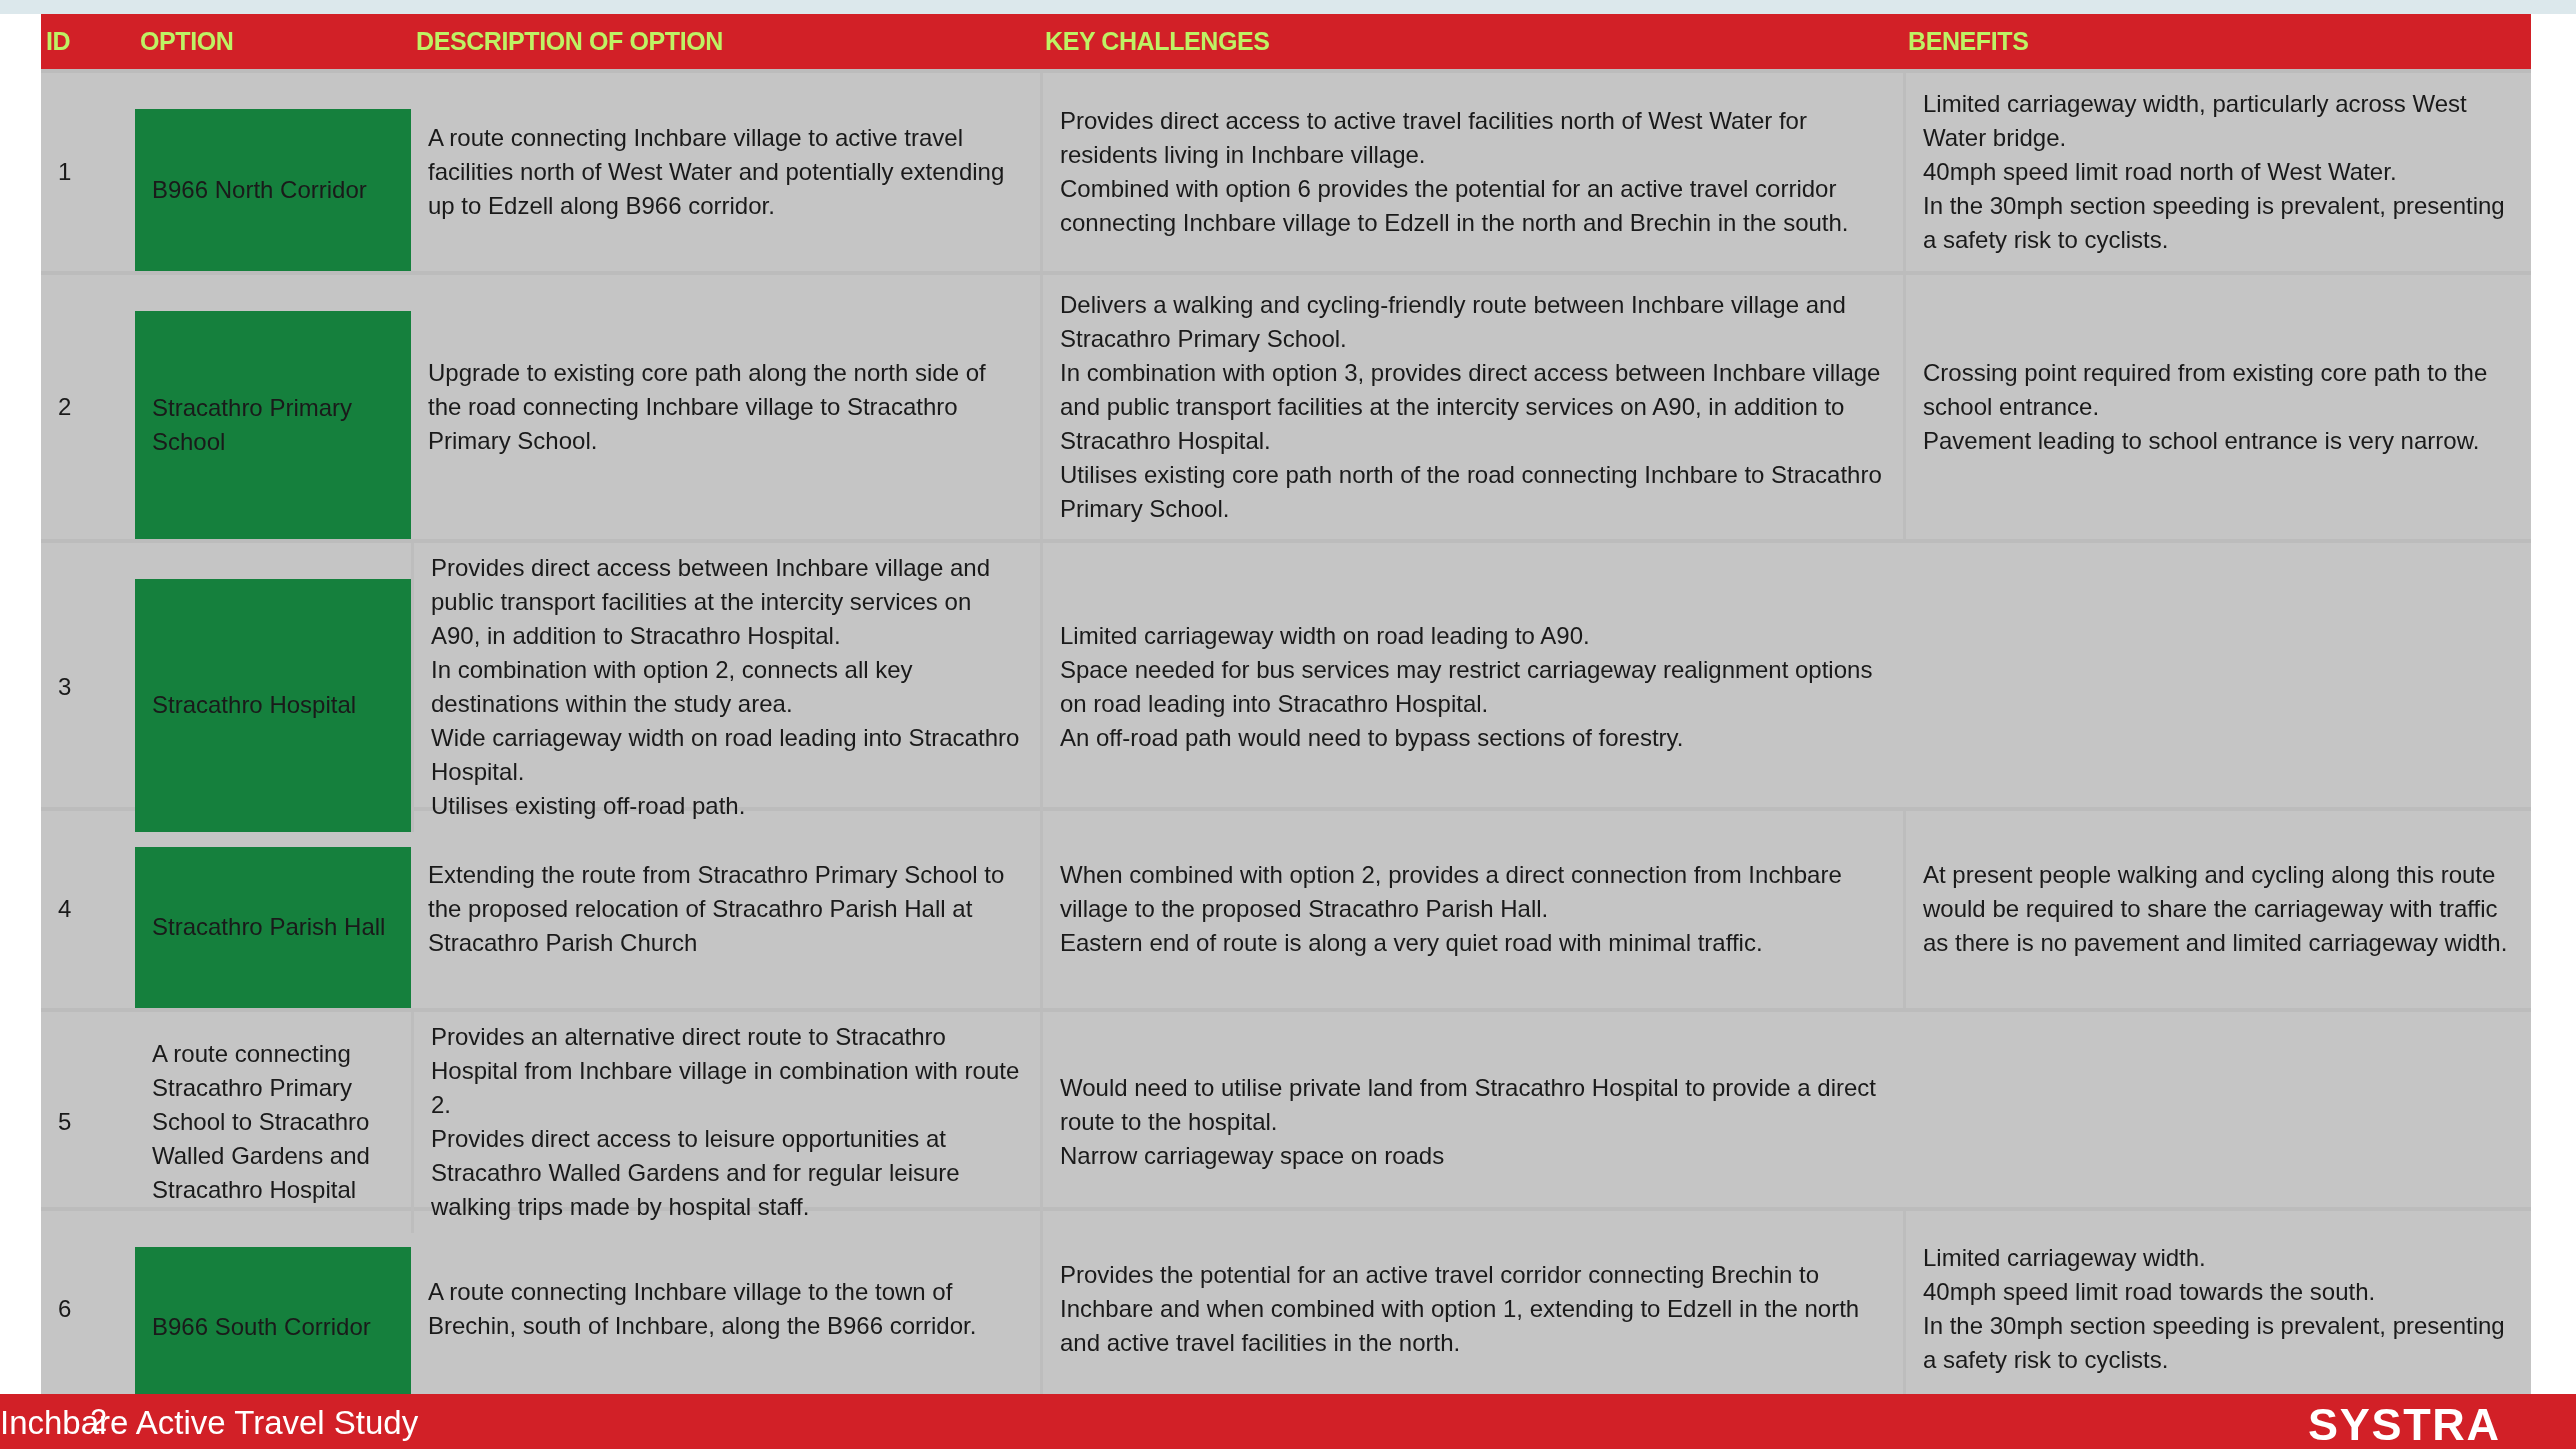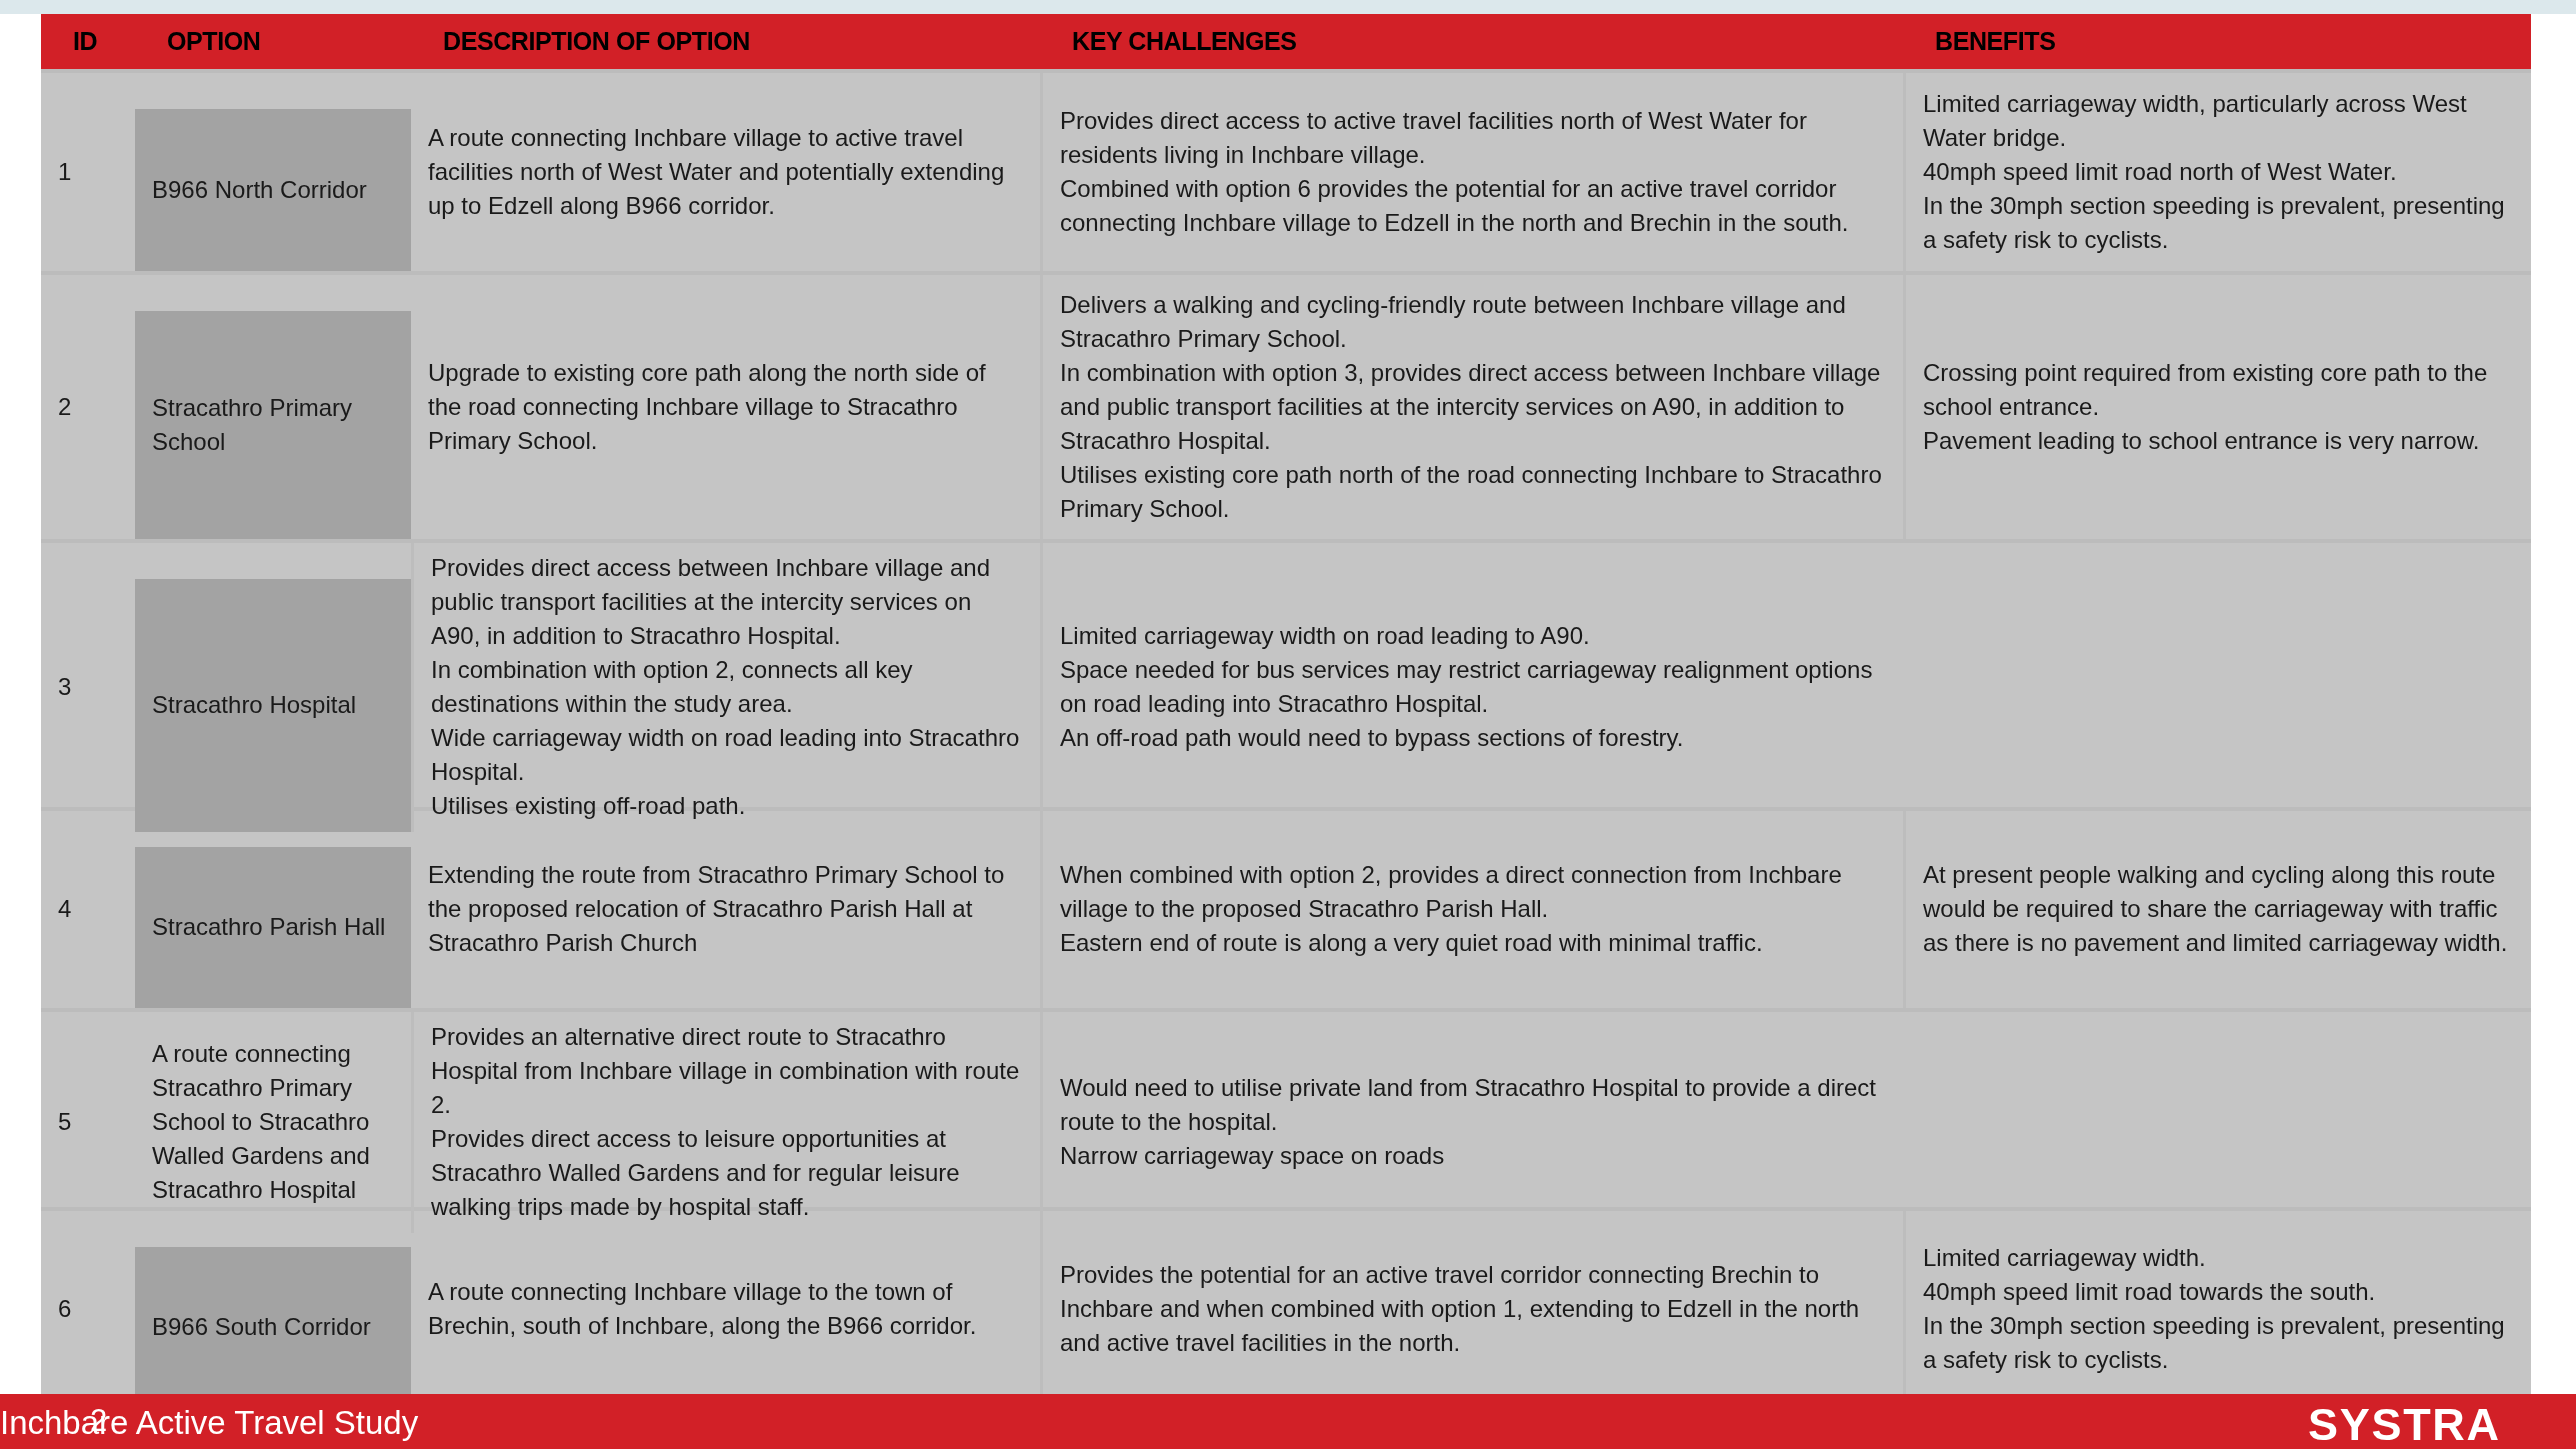--- a/index.html
+++ b/index.html
@@ -1,24 +1,24 @@
 <!DOCTYPE html>
 <html style="font-size:13.7px"><head>
 <meta charset="utf-8">
 <style>
   html, body { margin:0; padding:0; }
   body { width:2576px; height:1449px; position:relative; background:#ffffff; overflow:hidden;
          font-family:"Liberation Sans", sans-serif; color:#1a1a1a; }
   .topband { position:absolute; left:0; top:0; width:2576px; height:13.7px; background:#dce8ec; }
   .table { position:absolute; left:41px; top:13.7px; width:2490px; }
   .hdr { display:grid; grid-template-columns:94px 276px 629px 863px 628px; height:55px; background:#d22027; }
-  .hdr div { color:#000000; font-weight:bold; font-size:25px; display:flex; align-items:center; padding-left:32px; letter-spacing:-0.4px; }
+  .hdr div { color:#bef264; font-weight:bold; font-size:25px; display:flex; align-items:center; padding-left:5px; letter-spacing:-0.4px; }
   .row { display:grid; grid-template-columns:94px 276px 629px 863px 628px; background:#c5c5c5; border-top:4.3px solid #bcbcbc; }
   .row > div { font-size:24px; line-height:34px; display:flex; align-items:center; padding:8.6px 15.5px 8.6px 17px; box-sizing:border-box; }
-  .row .opt { background:#a3a3a3;margin-top:36px; }
+  .row .opt { background:#15803d;margin-top:36px; }
   .row .c-ben, .row .c-chal { border-left:3.4px solid #bdbdbd; }
   .cell-text { white-space:pre-line; }
   .r1{height:198px}.r2{height:264px}.r3{height:264px}.r4{height:197px}.r5{height:195px}.r6{height:196px}
   .footer { position:absolute; left:0; top:1394px; width:2576px; height:56px; background:#d22027; color:#fff; }
   .footer .pg { position:absolute; left:90px; top:8.6px; font-size:31px; }
   .footer .title { position:absolute; left:0; width:2576px; top:10.3px; font-size:33px; }
   .footer .logo { position:absolute; left:2308px; top:5.2px; font-size:45px; font-weight:bold; letter-spacing:1.7px; }
 </style>
 </head>
 <body>

